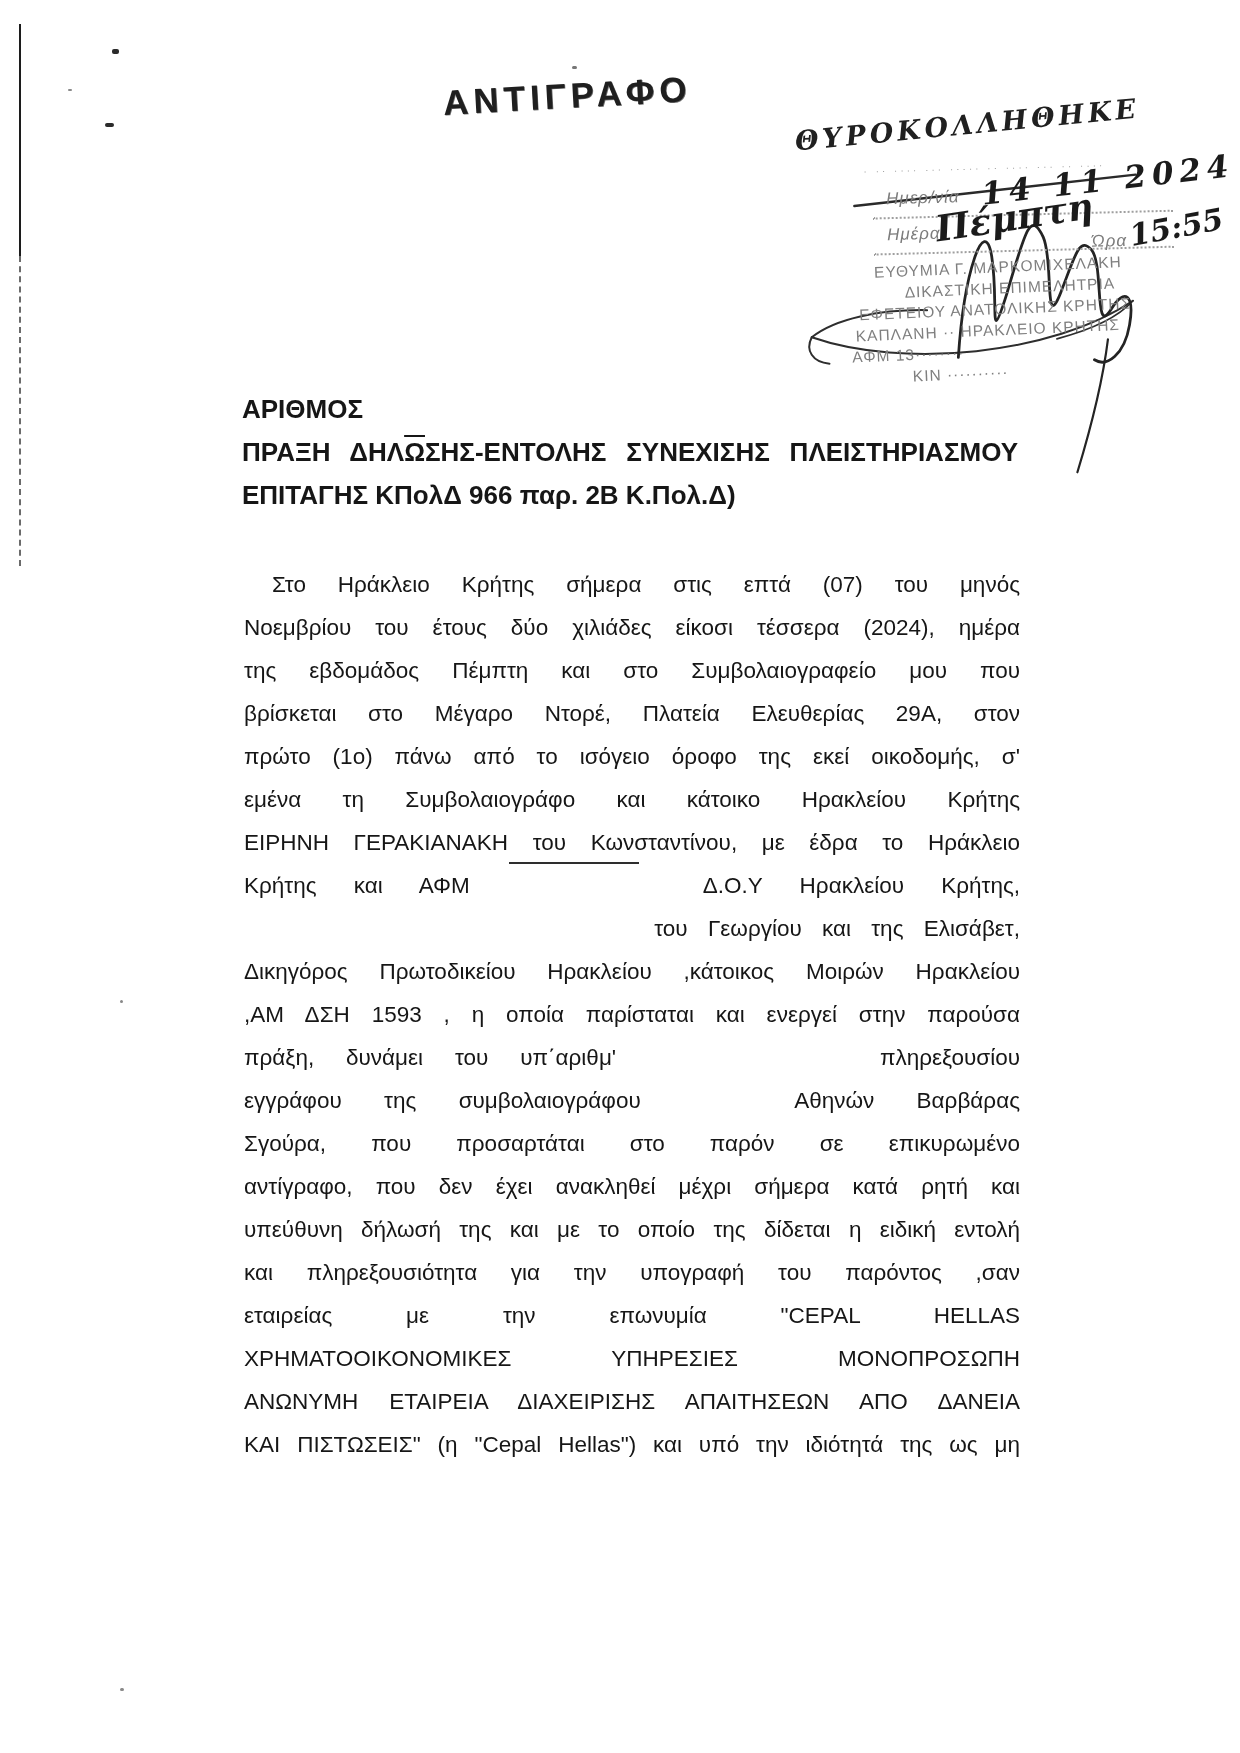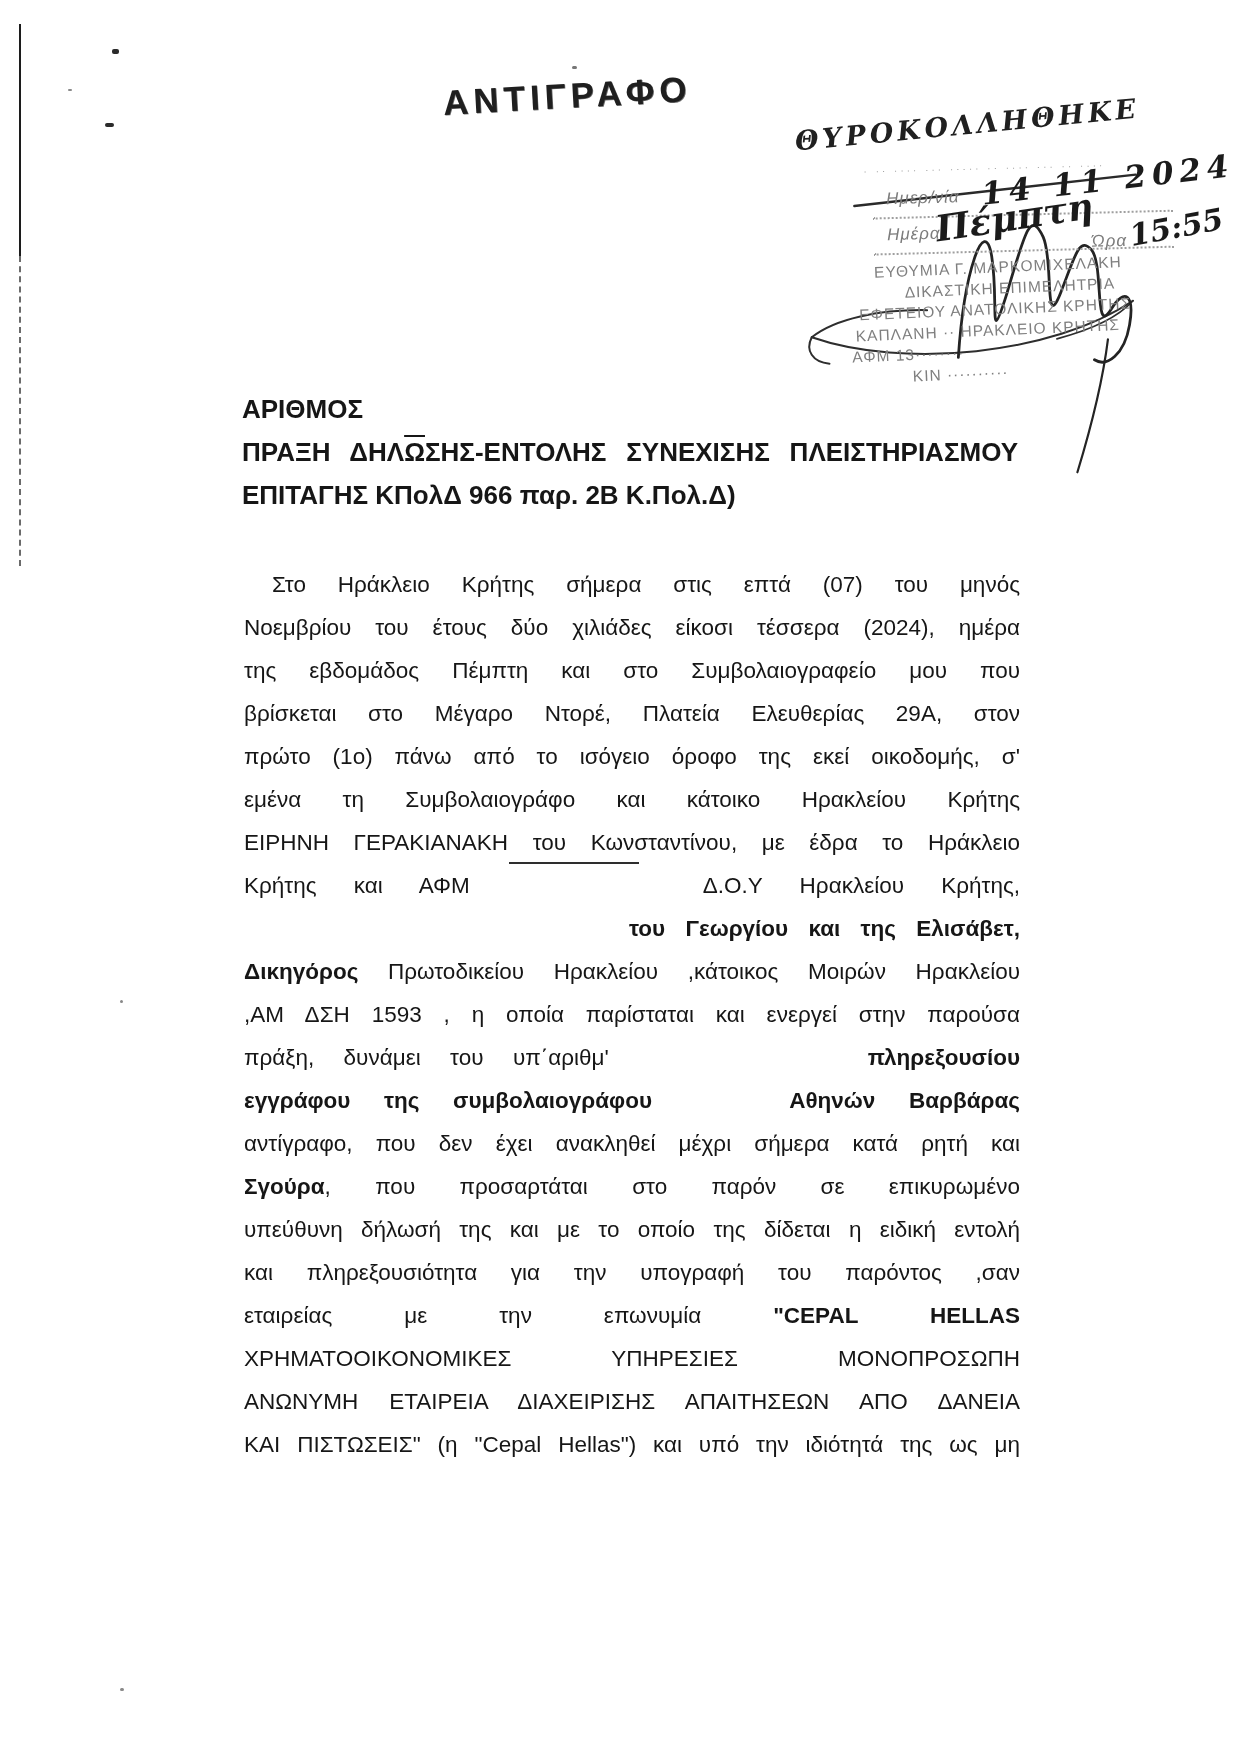--- a/index.html
+++ b/index.html
@@ -52,21 +52,21 @@
   .t-just{text-align:justify;text-align-last:justify;white-space:normal;}
   .ovt{text-decoration:overline;}
 
   
   .doc-body{position:absolute;left:244px;top:563px;width:776px;}
   .line{
     height:43px;line-height:43px;font-size:22.5px;
     text-align:justify;text-align-last:justify;
   }
   .line.right{text-align:right;text-align-last:right;word-spacing:14px;}
-  .b{font-weight:bold;margin-top:43px;}
+  .b{font-weight:normal;margin-top:43px;}
   .blank{display:inline-block;position:relative;height:2px;}
   .blank.ov::before{content:"";position:absolute;left:2px;right:28px;top:-29px;border-top:2px solid #2e2e2e;}
   .lead-dash{display:inline-block;width:13px;height:2px;background:#4a4a4a;
     vertical-align:baseline;transform:translateY(7px);margin-right:2px;}
 </style>
 </head>
 <body>
 
 <div class="page">
 
@@ -131,22 +131,22 @@
       <div class="line"><span class="">βρίσκεται στο Μέγαρο Ντορέ, Πλατεία Ελευθερίας 29Α, στον</span></div>
       <div class="line"><span class="">πρώτο (1ο) πάνω από το ισόγειο όροφο της εκεί οικοδομής, σ'</span></div>
       <div class="line"><span class="">εμένα τη Συμβολαιογράφο και κάτοικο Ηρακλείου Κρήτης</span></div>
       <div class="line"><span class="">ΕΙΡΗΝΗ ΓΕΡΑΚΙΑΝΑΚΗ του Κωνσταντίνου, με έδρα το Ηράκλειο</span></div>
       <div class="line"><span class="">Κρήτης και ΑΦΜ </span><span class="blank ov" style="width: 160px;"></span><span class=""> Δ.Ο.Υ Ηρακλείου Κρήτης,</span></div>
       <div class="line right"><span class="b ">του Γεωργίου και της Ελισάβετ,</span></div>
       <div class="line"><span class="b ">Δικηγόρος</span><span class=""> Πρωτοδικείου Ηρακλείου ,κάτοικος Μοιρών Ηρακλείου</span></div>
       <div class="line"><span class="">,ΑΜ ΔΣΗ 1593 , η οποία παρίσταται και ενεργεί στην παρούσα</span></div>
       <div class="line"><span class="">πράξη, δυνάμει του υπ΄αριθμ' </span><span class="blank" style="width: 200px;"></span><span class=""> </span><span class="b ">πληρεξουσίου</span></div>
       <div class="line"><span class="b ">εγγράφου της συμβολαιογράφου</span><span class=""> </span><span class="blank" style="width: 70px;"></span><span class=""> </span><span class="b ">Αθηνών Βαρβάρας</span></div>
+      <div class="line"><span class="b ">Σγούρα</span><span class="">, που προσαρτάται στο παρόν σε επικυρωμένο</span></div>
       <div class="line"><span class="">αντίγραφο, που δεν έχει ανακληθεί μέχρι σήμερα κατά ρητή και</span></div>
-      <div class="line"><span class="b ">Σγούρα</span><span class="">, που προσαρτάται στο παρόν σε επικυρωμένο</span></div>
       <div class="line"><span class="">υπεύθυνη δήλωσή της και με το οποίο της δίδεται η ειδική εντολή</span></div>
       <div class="line"><span class="">και πληρεξουσιότητα για την υπογραφή του παρόντος ,σαν</span></div>
       <div class="line"><span class="">εταιρείας με την επωνυμία </span><span class="b ">"CEPAL HELLAS</span></div>
       <div class="line"><span class="">ΧΡΗΜΑΤΟΟΙΚΟΝΟΜΙΚΕΣ ΥΠΗΡΕΣΙΕΣ ΜΟΝΟΠΡΟΣΩΠΗ</span></div>
       <div class="line"><span class="">ΑΝΩΝΥΜΗ ΕΤΑΙΡΕΙΑ ΔΙΑΧΕΙΡΙΣΗΣ ΑΠΑΙΤΗΣΕΩΝ ΑΠΟ ΔΑΝΕΙΑ</span></div>
       <div class="line"><span class="">ΚΑΙ ΠΙΣΤΩΣΕΙΣ" (η "Cepal Hellas") και υπό την ιδιότητά της ως μη</span></div>
     </div>
 
 </div>
 

